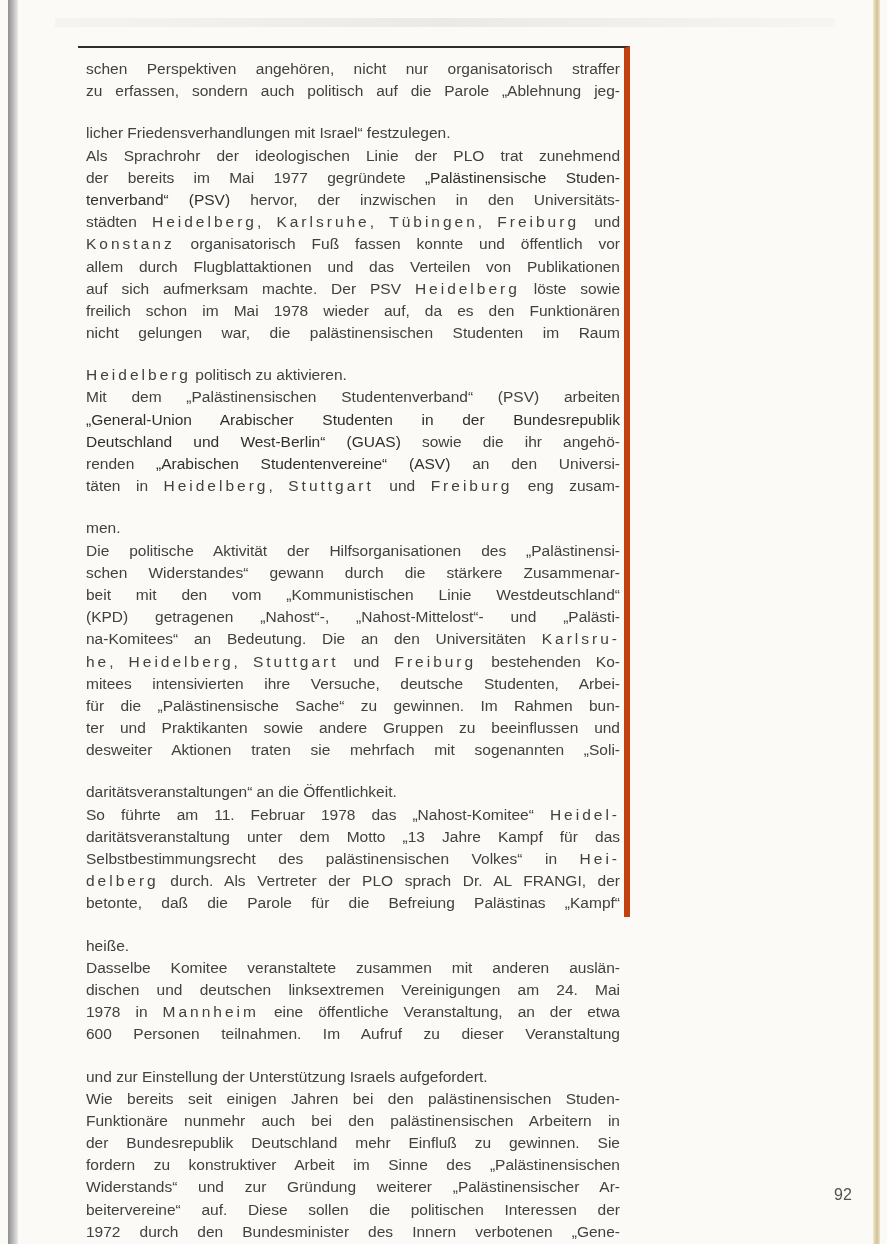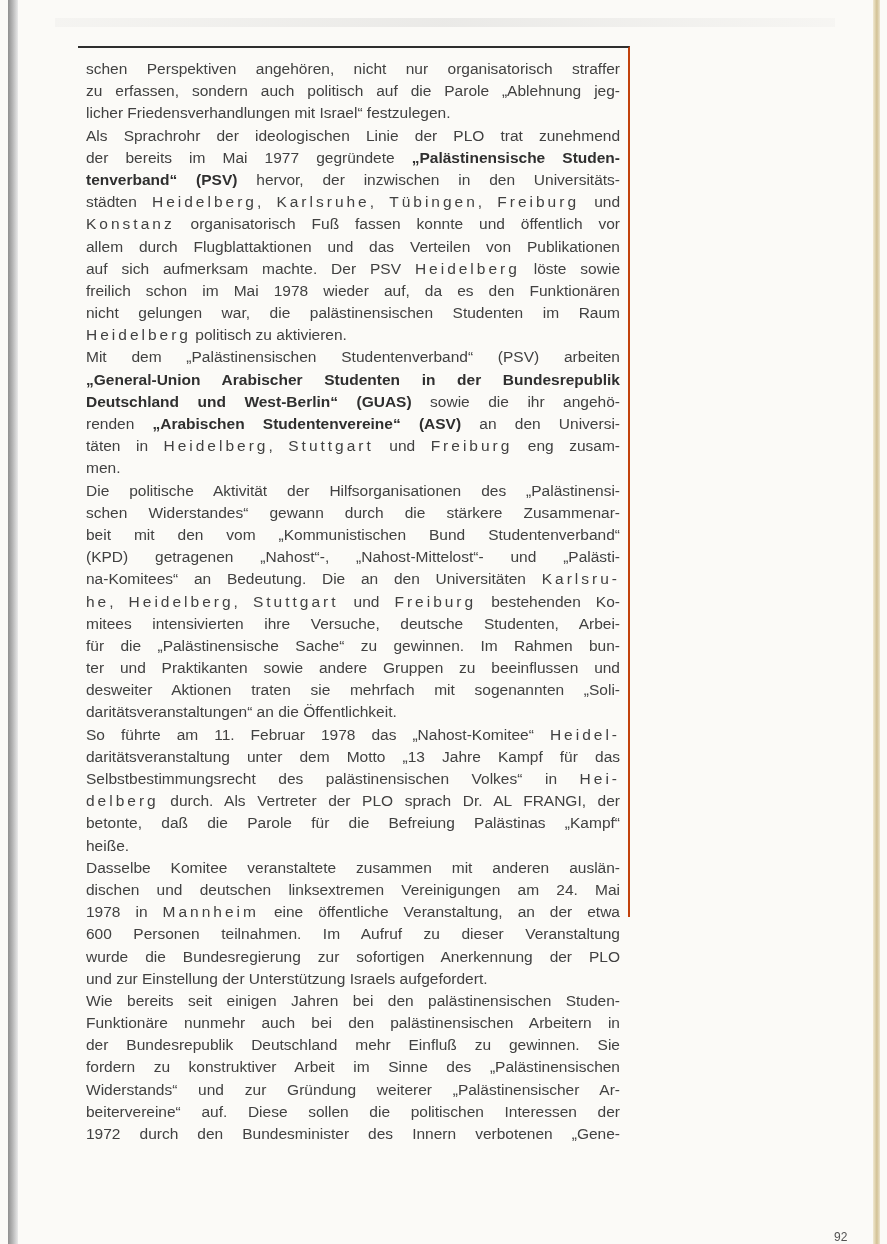--- a/index.html
+++ b/index.html
@@ -21,41 +21,41 @@
   }
   .page-edge-strip {
     position: absolute; left: 873px; top: 0; width: 7px; height: 100%;
     background: linear-gradient(90deg, #f1e9d2 0%, #d2c195 55%, #ece4cd 100%);
   }
 
   .text-box {
     position: absolute; left: 78px; top: 46px;
     width: 552px; height: 871px;
     border-top: 2px solid #2e2e2e;
-    border-right: 2px solid #c2410c;
+    border-right: 6px solid #c2410c;
     box-sizing: border-box;
   }
   .text-block {
     position: absolute; left: 8px; top: 10px; width: 534px;
     color: #414141;
     font-size: 15.5px;
     line-height: 22.2px;
   }
   .line {
     height: 22.2px;
     text-align: justify;
     text-align-last: justify;
   }
-  .line.noj { text-align-last: left; }
-  .line span.b { font-weight: bold; color: #2f2f2f; }
+  .line.noj { text-align-last: left; margin-top: 20px; }
+  .line span.b { font-weight: normal; color: #2f2f2f; }
   .line span.sp { letter-spacing: 3px; }
 
   .page-number {
     position: absolute; left: 834px; top: 1186px;
-    font-size: 12px; color: #525252; margin-top: 44px;
+    font-size: 16px; color: #525252;
   }
 </style>
 </head>
 <body>
 
 <div class="scan-page">
   <div class="binding-strip"></div>
   <div class="top-smudge"></div>
   <div class="page-edge-strip"></div>
 
@@ -75,40 +75,39 @@
         <div class="line"><span>nicht gelungen war, die palästinensischen Studenten im Raum</span></div>
         <div class="line noj"><span class="sp">Heidelberg</span><span> politisch zu aktivieren.</span></div>
         <div class="line"><span>Mit dem „Palästinensischen Studentenverband“ (PSV) arbeiten</span></div>
         <div class="line"><span class="b">„General-Union Arabischer Studenten in der Bundesrepublik</span></div>
         <div class="line"><span class="b">Deutschland und West-Berlin“ (GUAS)</span><span> sowie die ihr angehö-</span></div>
         <div class="line"><span>renden </span><span class="b">„Arabischen Studentenvereine“ (ASV)</span><span> an den Universi-</span></div>
         <div class="line"><span>täten in </span><span class="sp">Heidelberg</span><span>, </span><span class="sp">Stuttgart</span><span> und </span><span class="sp">Freiburg</span><span> eng zusam-</span></div>
         <div class="line noj"><span>men.</span></div>
         <div class="line"><span>Die politische Aktivität der Hilfsorganisationen des „Palästinensi-</span></div>
         <div class="line"><span>schen Widerstandes“ gewann durch die stärkere Zusammenar-</span></div>
-        <div class="line"><span>beit mit den vom „Kommunistischen Bund Studentenverband“</span></div>
+        <div class="line"><span>beit mit den vom „Kommunistischen Linie Westdeutschland“</span></div>
         <div class="line"><span>(KPD) getragenen „Nahost“-, „Nahost-Mittelost“- und „Palästi-</span></div>
         <div class="line"><span>na-Komitees“ an Bedeutung. Die an den Universitäten </span><span class="sp">Karlsru-</span></div>
         <div class="line"><span class="sp">he</span><span>, </span><span class="sp">Heidelberg</span><span>, </span><span class="sp">Stuttgart</span><span> und </span><span class="sp">Freiburg</span><span> bestehenden Ko-</span></div>
         <div class="line"><span>mitees intensivierten ihre Versuche, deutsche Studenten, Arbei-</span></div>
         <div class="line"><span>für die „Palästinensische Sache“ zu gewinnen. Im Rahmen bun-</span></div>
         <div class="line"><span>ter und Praktikanten sowie andere Gruppen zu beeinflussen und</span></div>
         <div class="line"><span>desweiter Aktionen traten sie mehrfach mit sogenannten „Soli-</span></div>
         <div class="line noj"><span>daritätsveranstaltungen“ an die Öffentlichkeit.</span></div>
         <div class="line"><span>So führte am 11. Februar 1978 das „Nahost-Komitee“ </span><span class="sp">Heidel-</span></div>
         <div class="line"><span>daritätsveranstaltung unter dem Motto „13 Jahre Kampf für das</span></div>
         <div class="line"><span>Selbstbestimmungsrecht des palästinensischen Volkes“ in </span><span class="sp">Hei-</span></div>
         <div class="line"><span class="sp">delberg</span><span> durch. Als Vertreter der PLO sprach Dr. AL FRANGI, der</span></div>
         <div class="line"><span>betonte, daß die Parole für die Befreiung Palästinas „Kampf“</span></div>
         <div class="line noj"><span>heiße.</span></div>
         <div class="line"><span>Dasselbe Komitee veranstaltete zusammen mit anderen auslän-</span></div>
         <div class="line"><span>dischen und deutschen linksextremen Vereinigungen am 24. Mai</span></div>
         <div class="line"><span>1978 in </span><span class="sp">Mannheim</span><span> eine öffentliche Veranstaltung, an der etwa</span></div>
         <div class="line"><span>600 Personen teilnahmen. Im Aufruf zu dieser Veranstaltung</span></div>
-        <div class="line"><span>wurde die Bundesregierung zur sofortigen Anerkennung der PLO</span></div>
         <div class="line noj"><span>und zur Einstellung der Unterstützung Israels aufgefordert.</span></div>
         <div class="line"><span>Wie bereits seit einigen Jahren bei den palästinensischen Studen-</span></div>
         <div class="line"><span>Funktionäre nunmehr auch bei den palästinensischen Arbeitern in</span></div>
         <div class="line"><span>der Bundesrepublik Deutschland mehr Einfluß zu gewinnen. Sie</span></div>
         <div class="line"><span>fordern zu konstruktiver Arbeit im Sinne des „Palästinensischen</span></div>
         <div class="line"><span>Widerstands“ und zur Gründung weiterer „Palästinensischer Ar-</span></div>
         <div class="line"><span>beitervereine“ auf. Diese sollen die politischen Interessen der</span></div>
         <div class="line"><span>1972 durch den Bundesminister des Innern verbotenen „Gene-</span></div>
       </div>
   </div>

